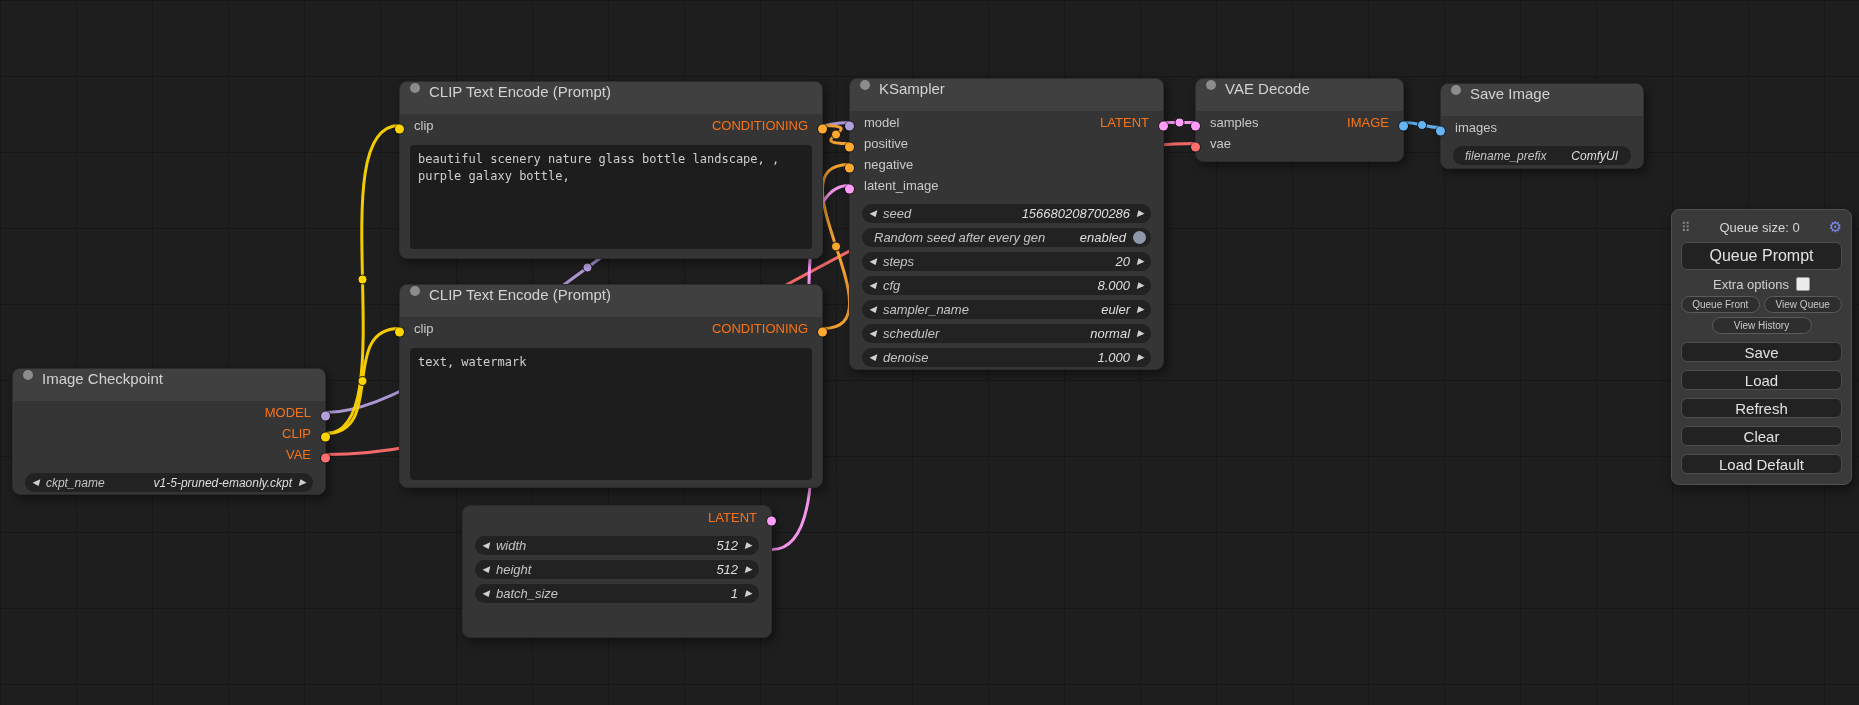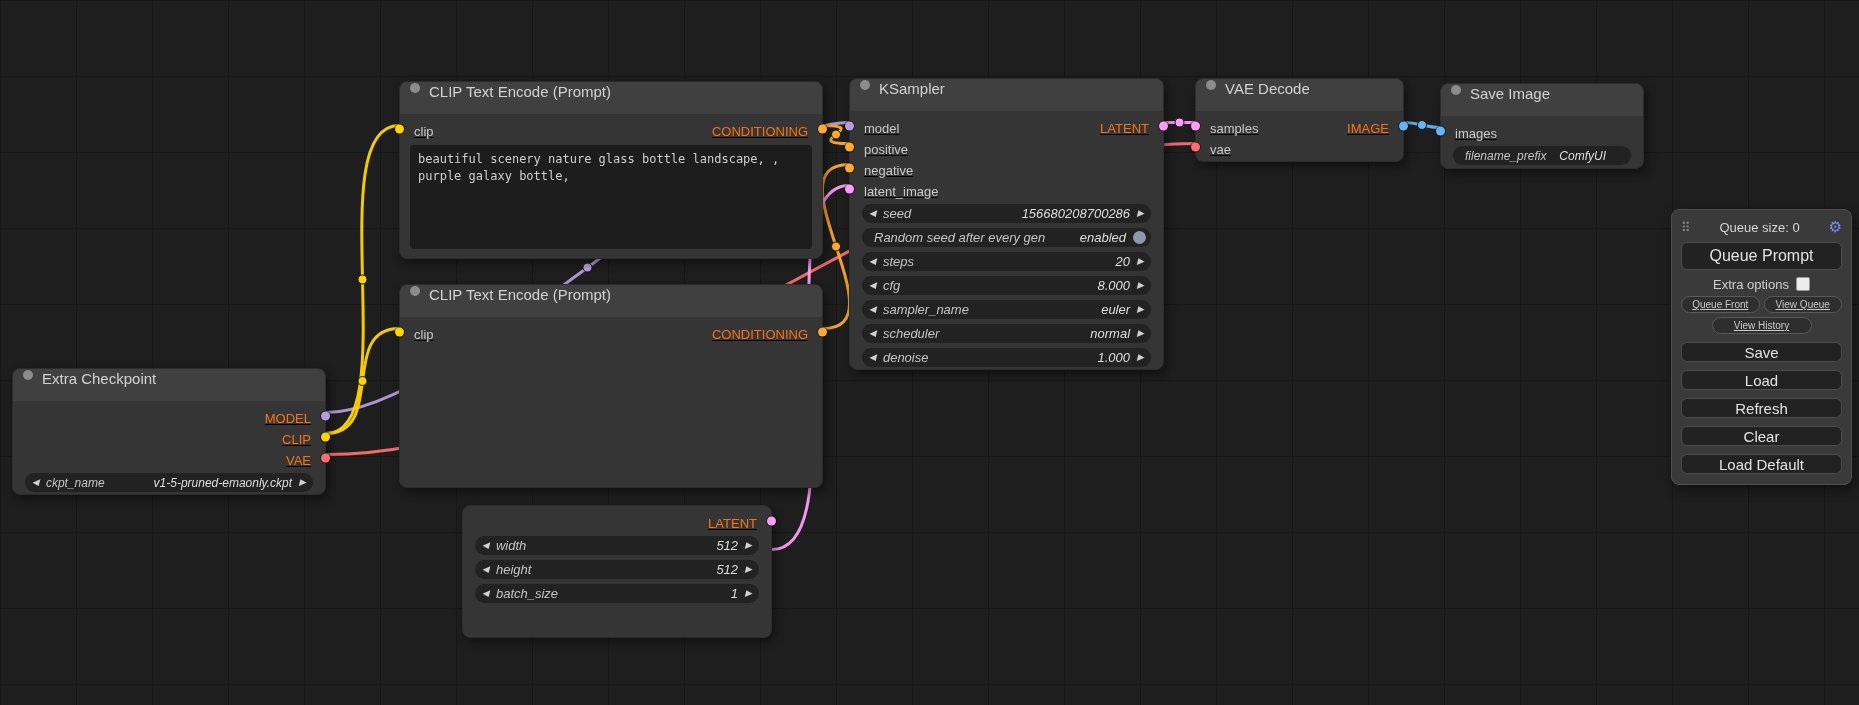--- a/index.html
+++ b/index.html
@@ -20,37 +20,37 @@
   .d-model{fill:#B39DDB}.d-clip{fill:#FFD500}.d-vae{fill:#FF6E6E}
   .d-cond{fill:#FFA931}.d-latent{fill:#FF9CF9}.d-image{fill:#64B5F6}
 
   .node{position:absolute;background:#353535;border:1px solid #2c2c2c;border-radius:8px;
     box-shadow:3px 4px 10px rgba(0,0,0,.45);z-index:2;box-sizing:border-box;}
   .node-header{height:30px;display:flex;gap:9px;padding:1px 10px;
     background:#404040;border-radius:7px 7px 0 0;}
   .collapse-dot{width:10px;height:10px;border-radius:50%;background:#8c8c8c;flex:none;}
   .node-title{font-size:15px;color:#d2d2d2;white-space:nowrap;}
   .slots{padding-top:4px;}
-  .slot-row{position:relative;height:21px;display:flex;align-items:flex-end;text-decoration:underline;}
+  .slot-row{position:relative;height:21px;display:flex;align-items:flex-start;}
   .in-label{margin-left:14px;font-size:13px;color:#c9c9c9;}
   .out-label{margin-left:auto;margin-right:14px;font-size:13px;color:#f97316;}
   .dot{position:absolute;width:9px;height:9px;border-radius:50%;top:50%;transform:translateY(-50%);
     box-shadow:0 0 0 1px rgba(0,0,0,.4);}
   .dot.in{left:-5px;}.dot.out{right:-5px;}
   .c-model{background:#B39DDB}.c-clip{background:#FFD500}.c-vae{background:#FF6E6E}
   .c-cond{background:#FFA931}.c-latent{background:#FF9CF9}.c-image{background:#64B5F6}
 
   .widget{display:flex;align-items:center;height:19px;background:#222;border-radius:10px;
     margin:5px 12px 0;padding:0 7px;font-size:13px;color:#c5c5c5;font-style:italic;}
   .widget.compact{font-size:12px;}
   .w-arrow{font-size:9px;color:#d0d0d0;line-height:1;flex:none;}
   .w-name{margin-left:7px;white-space:nowrap;}
   .w-name.no-arrow{margin-left:5px;}
   .w-value{margin-left:auto;margin-right:7px;color:#dedede;white-space:nowrap;}
-  .w-value.pad-r{margin-right:18px;}
+  .w-value.pad-r{margin-right:6px;}
   .toggle-dot{width:13px;height:13px;border-radius:50%;background:#8f97ad;flex:none;margin-right:-2px;}
 
   .prompt-text{display:block;margin:6px 10px 0;width:calc(100% - 20px);box-sizing:border-box;
     background:#1d1d1d;border:none;border-radius:4px;color:#cfcfcf;
     font-family:"DejaVu Sans Mono",monospace;font-size:12px;line-height:1.45;
     padding:6px 8px;resize:none;outline:none;overflow:hidden;}
 
   #n-lc{left:12px;top:368px;width:314px;height:127px;}
   #n-cp{left:399px;top:81px;width:424px;height:178px;}
   #n-cn{left:399px;top:284px;width:424px;height:204px;}
@@ -69,21 +69,21 @@
   .queue-size{flex:1;text-align:center;font-size:13px;color:#d5d5d5;}
   .gear{color:#7c8df0;font-size:15px;cursor:pointer;flex:none;}
   .btn{display:block;width:100%;background:#222;border:1px solid #4d4d4d;border-radius:6px;
     color:#e2e2e2;font-family:inherit;cursor:pointer;}
   .btn.queue-prompt{height:28px;font-size:16px;margin-top:4px;}
   .extra-row{display:flex;align-items:center;justify-content:center;gap:7px;height:20px;margin-top:4px;}
   .extra-label{font-size:13px;color:#cfcfcf;}
   .checkbox{width:12px;height:12px;background:#ececec;border:1px solid #9a9a9a;border-radius:2px;cursor:pointer;}
   .pill-row{display:flex;gap:4px;margin-top:2px;}
   .pill{flex:1;height:17px;background:#2e2e2e;border:1px solid #5a5a5a;border-radius:9px;
-    color:#c9c9c9;font-size:10px;font-family:inherit;line-height:13px;text-align:center;cursor:pointer;padding:0;text-decoration:underline;}
+    color:#c9c9c9;font-size:10px;font-family:inherit;line-height:13px;text-align:center;cursor:pointer;padding:0;}
   .pill.history{display:block;flex:none;width:100px;margin:4px auto 0;}
   .action-btns .btn{height:20px;margin-top:8px;font-size:15px;}
   .action-btns{margin-top:6px;}
 </style>
 </head>
 <body>
 
 <svg id="wires" width="1859" height="705">
   <path class="w-model" d="M 326 412.5 C 456 412.5, 719 122.5, 849 122.5"></path>
   <path class="w-clip" d="M 326 433.5 C 406 433.5, 319 125.5, 399 125.5"></path>
@@ -101,21 +101,21 @@
   <circle class="d-cond" cx="836" cy="134.5" r="4.5"></circle>
   <circle class="d-cond" cx="836" cy="246.5" r="4.5"></circle>
   <circle class="d-latent" cx="810.5" cy="367.5" r="4.5"></circle>
   <circle class="d-latent" cx="1179.5" cy="122.5" r="4.5"></circle>
   <circle class="d-image" cx="1422" cy="125" r="4.5"></circle>
 </svg>
 
 <div class="node" id="n-lc">
   <div class="node-header">
     <span class="collapse-dot"></span>
-    <span class="node-title">Extra Checkpoint</span>
+    <span class="node-title">Image Checkpoint</span>
   </div>
   <div class="slots">
     <div class="slot-row">
       <span class="out-label">MODEL</span>
       <span class="dot out c-model"></span>
     </div>
     <div class="slot-row">
       <span class="out-label">CLIP</span>
       <span class="dot out c-clip"></span>
     </div>
@@ -154,20 +154,21 @@
     <span class="node-title">CLIP Text Encode (Prompt)</span>
   </div>
   <div class="slots">
     <div class="slot-row">
       <span class="dot in c-clip"></span>
       <span class="in-label">clip</span>
       <span class="out-label">CONDITIONING</span>
       <span class="dot out c-cond"></span>
     </div>
   </div>
+  <textarea class="prompt-text" spellcheck="false" style="">text, watermark</textarea>
 </div>
 
 <div class="node" id="n-el">
   <div class="slots">
     <div class="slot-row">
       <span class="out-label">LATENT</span>
       <span class="dot out c-latent"></span>
     </div>
   </div>
   <div class="widget">

